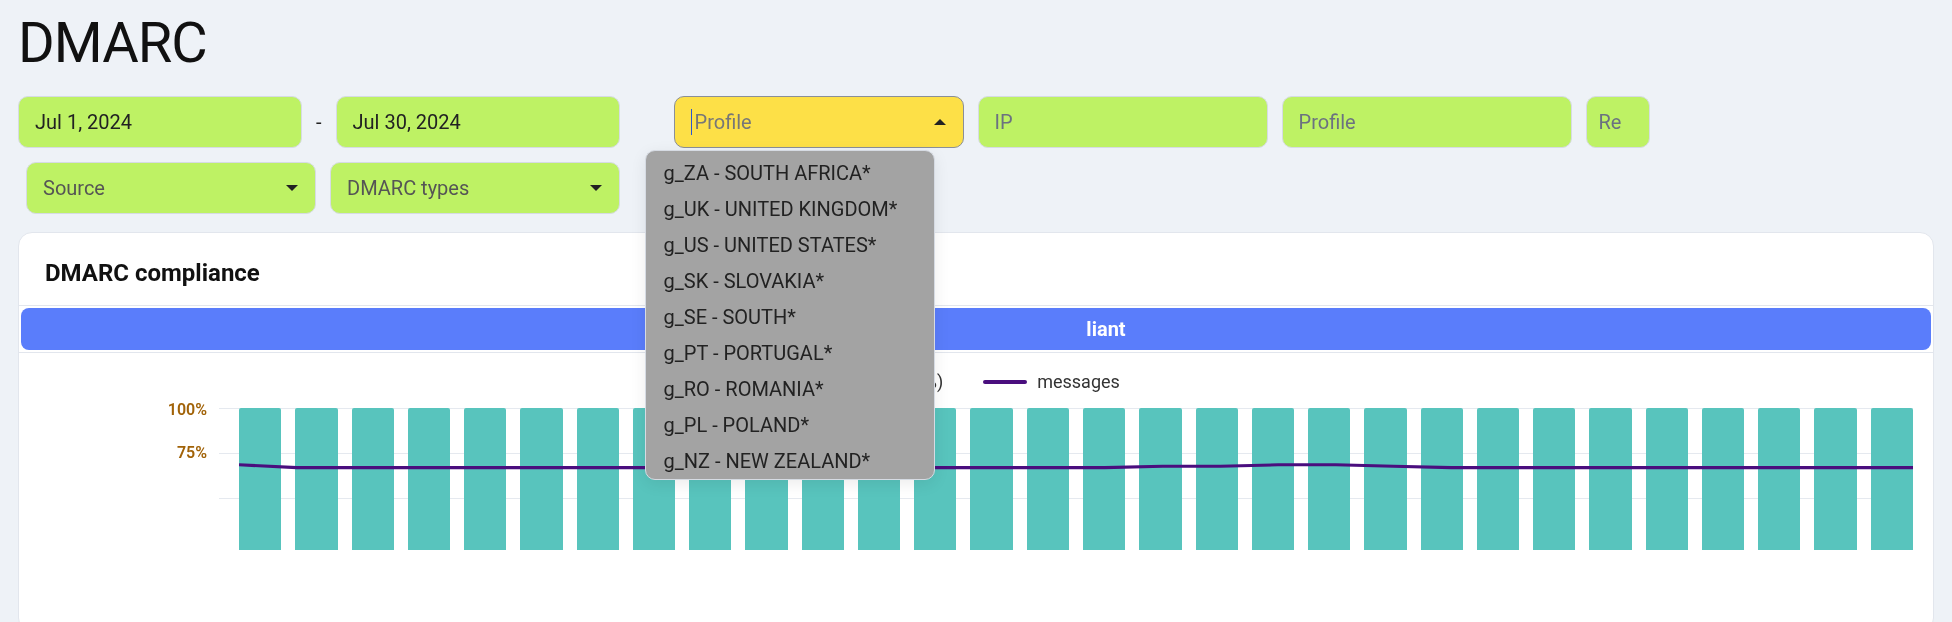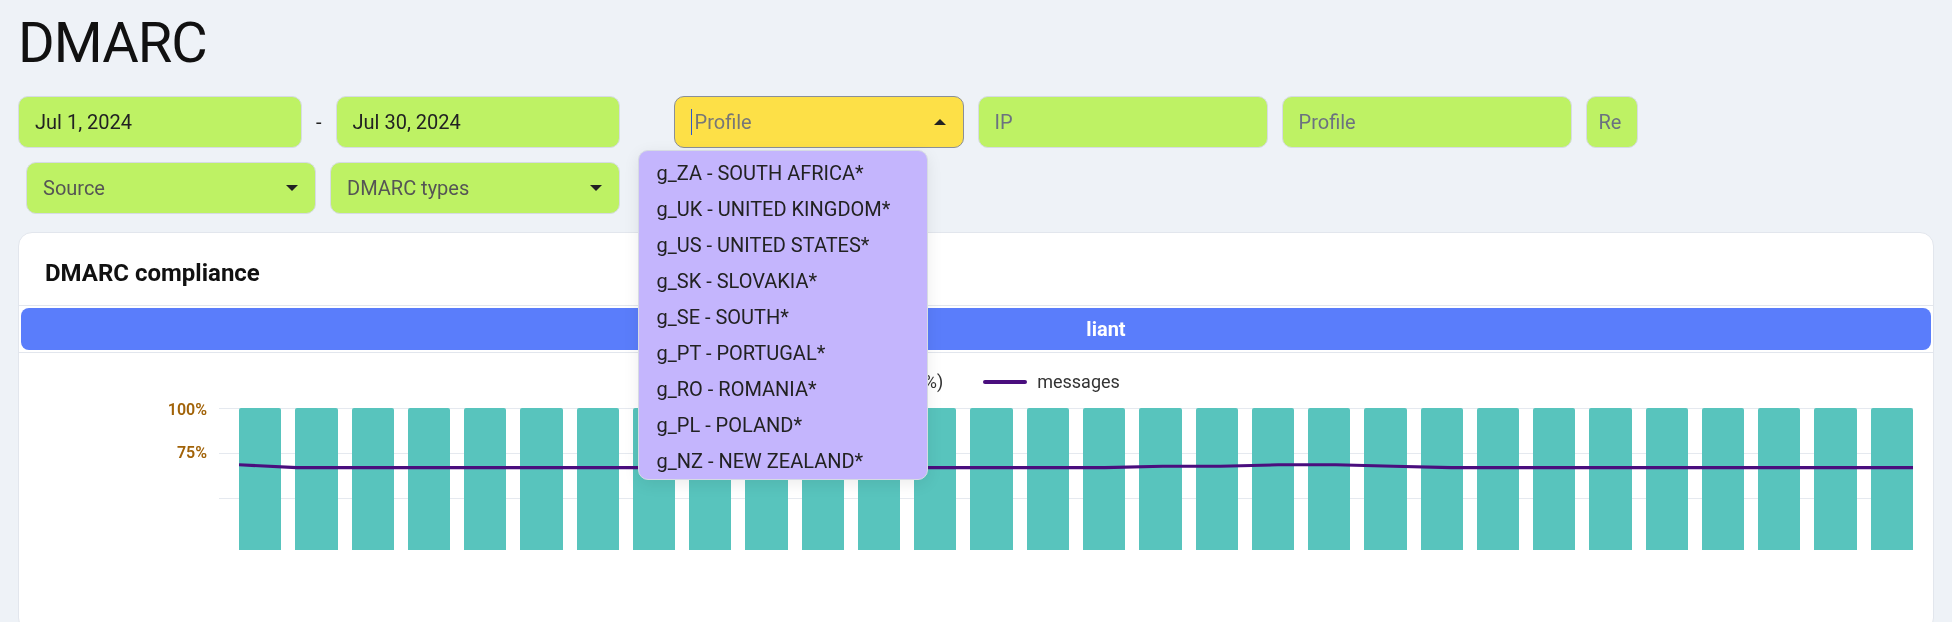--- a/index.html
+++ b/index.html
@@ -51,30 +51,30 @@
   .caret-line {
     position: absolute;
     left: 16px;
     top: 12px;
     bottom: 12px;
     width: 1px;
     background: #2a55d4;
   }
   .field.ip { width: 290px; }
   .field.domain { width: 290px; }
-  .field.extra { width: 52px; padding-left: 12px; overflow: hidden; }
+  .field.extra { width: 64px; padding-left: 12px; overflow: hidden; }
   .field.source { width: 290px; color:#555;margin-left:8px; }
   .field.dmarc-types { width: 290px; color:#555; }
   .row2 { display:flex; gap:14px; padding:0 18px 18px 18px; }
   .dropdown {
     position: absolute;
     top: 54px;
-    left: 4px;
+    left: 11px;
     width: 290px;
-    background: #c4b5fd;
+    background: #a3a3a3;
     border: 1px solid #d6dbe3;
     border-radius: 10px;
     box-shadow: 0 4px 16px rgba(0,0,0,0.08);
     z-index: 50;
     padding: 4px 0;
     max-height: 330px;
     overflow: hidden;
   }
   .dropdown-item {
     padding: 6px 18px;

